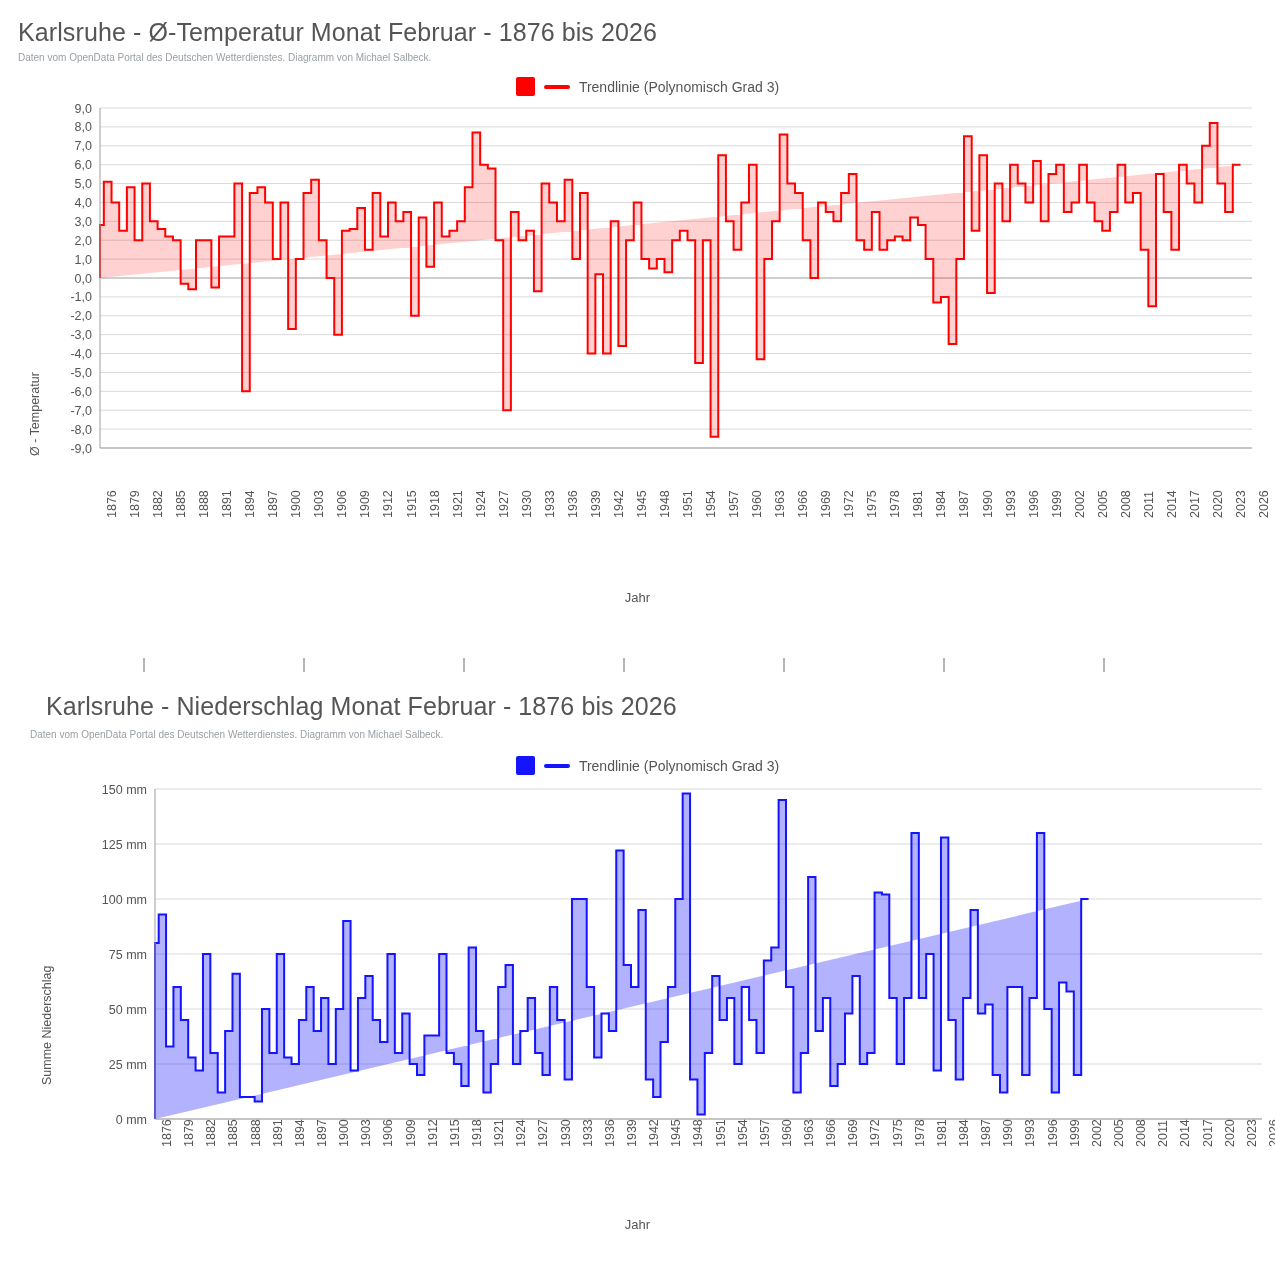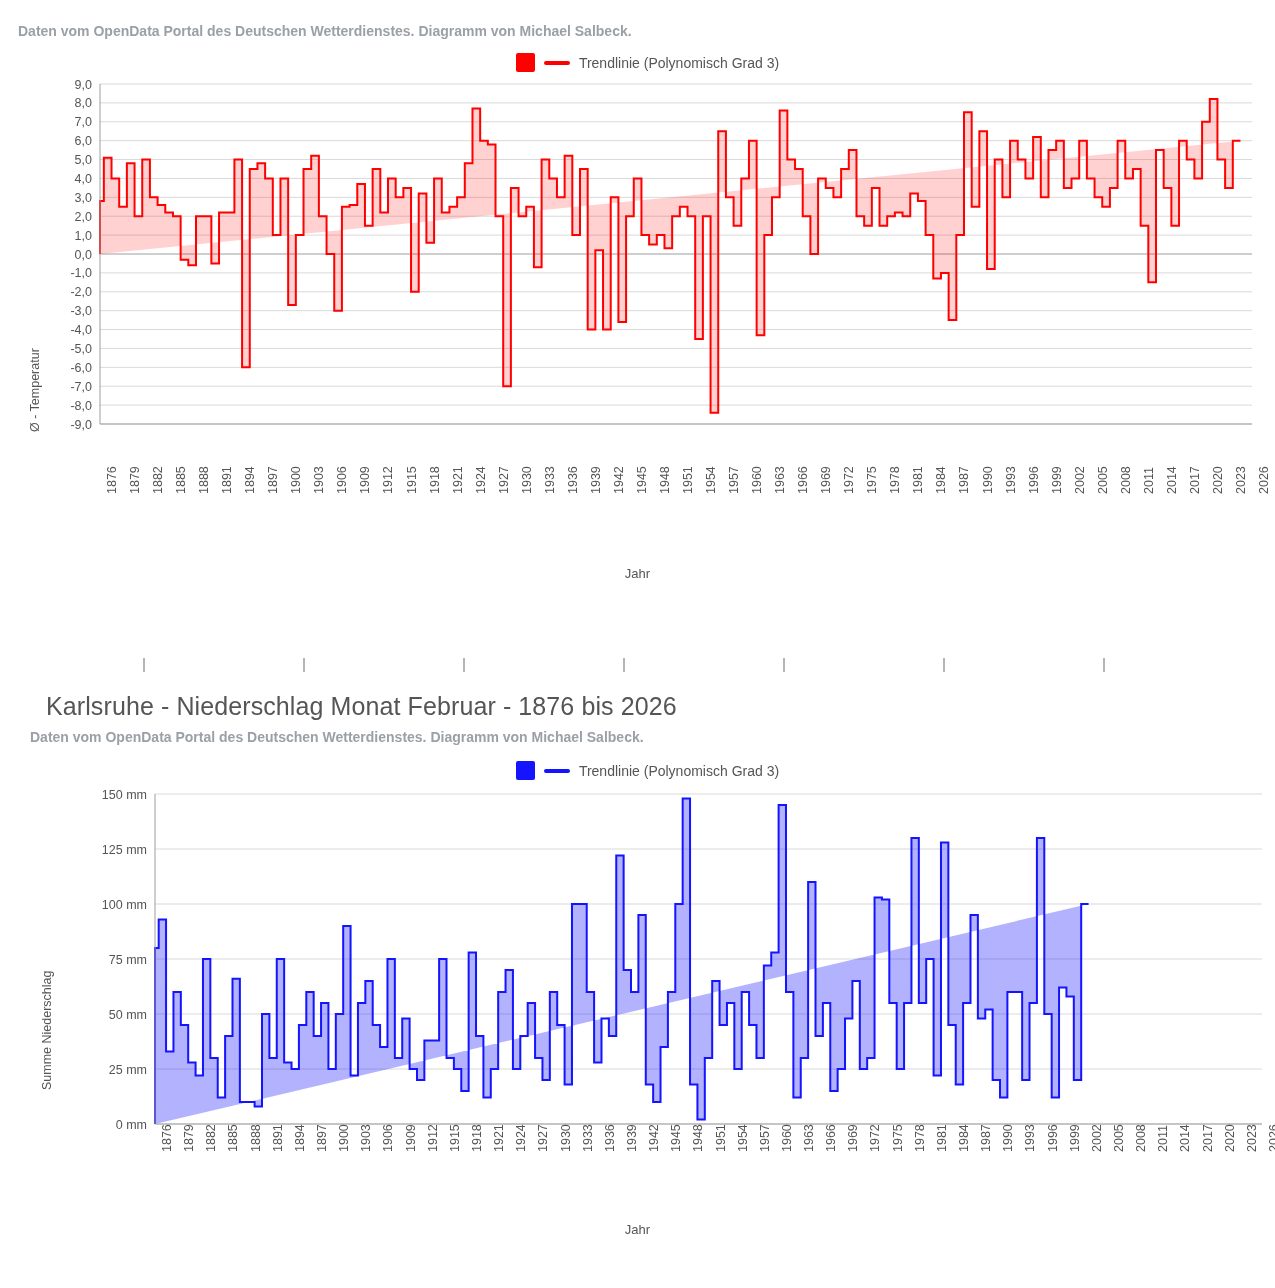--- a/index.html
+++ b/index.html
@@ -1,34 +1,35 @@
 <!DOCTYPE html>
 <html><head>
 <meta charset="utf-8">
 <style>
   html,body{margin:0;padding:0;background:#ffffff;}
   body{font-family:"Liberation Sans",sans-serif;width:1275px;height:1288px;overflow:hidden;color:#333;}
   .chart-block{position:relative;width:1275px;}
   .chart-title{font-size:25px;color:#555;font-weight:400;letter-spacing:.1px;}
-  .chart-sub{font-size:14px;color:#9aa0a6;margin-top:5px;font-weight:bold;}
+  .chart-sub{font-size:10px;color:#9aa0a6;margin-top:5px;}
   .legend{display:flex;align-items:center;justify-content:center;gap:9px;margin-top:14px;font-size:14px;color:#555;margin-left:20px;}
   .legend-swatch{width:19px;height:19px;border-radius:2px;display:inline-block;}
   .legend-line{width:26px;height:4px;border-radius:2px;display:inline-block;}
   .plot-wrap{position:relative;}
   .y-axis-title{position:absolute;font-size:12.5px;color:#555;transform:rotate(-90deg);transform-origin:left top;white-space:nowrap;}
   .x-axis-title{text-align:center;font-size:13px;color:#555;}
   .xtick{position:absolute;font-size:12.5px;color:#555;transform:rotate(-90deg);transform-origin:left top;white-space:nowrap;}
   .sep{position:relative;height:22px;}
   .sep-dash{position:absolute;width:2px;height:14px;background:#b7b7b7;top:0;}
   svg{display:block;}
 </style>
 </head>
 <body>
 
 <div class="chart-block" style="padding:18px 0 0 0;height:640px;">
+  <div class="chart-title" style="margin-left:18px;">Karlsruhe - Ø-Temperatur Monat Februar - 1876 bis 2026</div>
   <div class="chart-sub" style="margin-left:18px;">Daten vom OpenData Portal des Deutschen Wetterdienstes. Diagramm von Michael Salbeck.</div>
 
   <div class="legend">
     <span class="legend-swatch" style="background:#ff0000;"></span>
     <span class="legend-line" style="background:#ff0000;"></span>
     <span>Trendlinie (Polynomisch Grad 3)</span>
   </div>
 
   <div class="plot-wrap" style="height:420px;">
     <div class="y-axis-title" style="left:28px;top:360px;">Ø - Temperatur</div>

